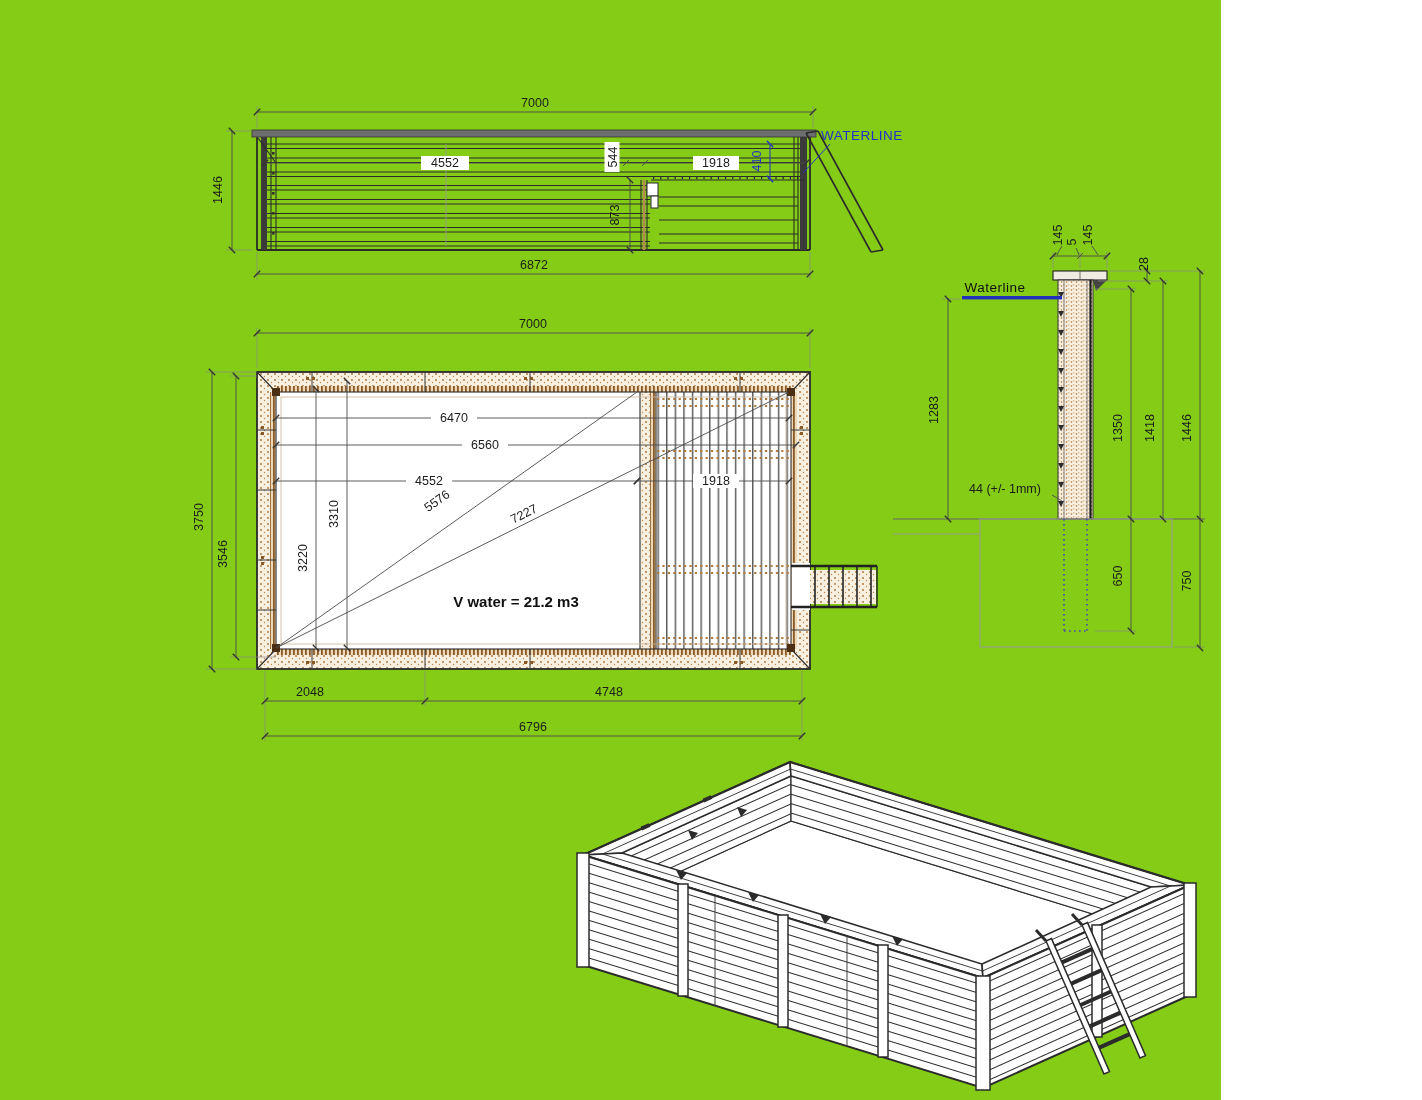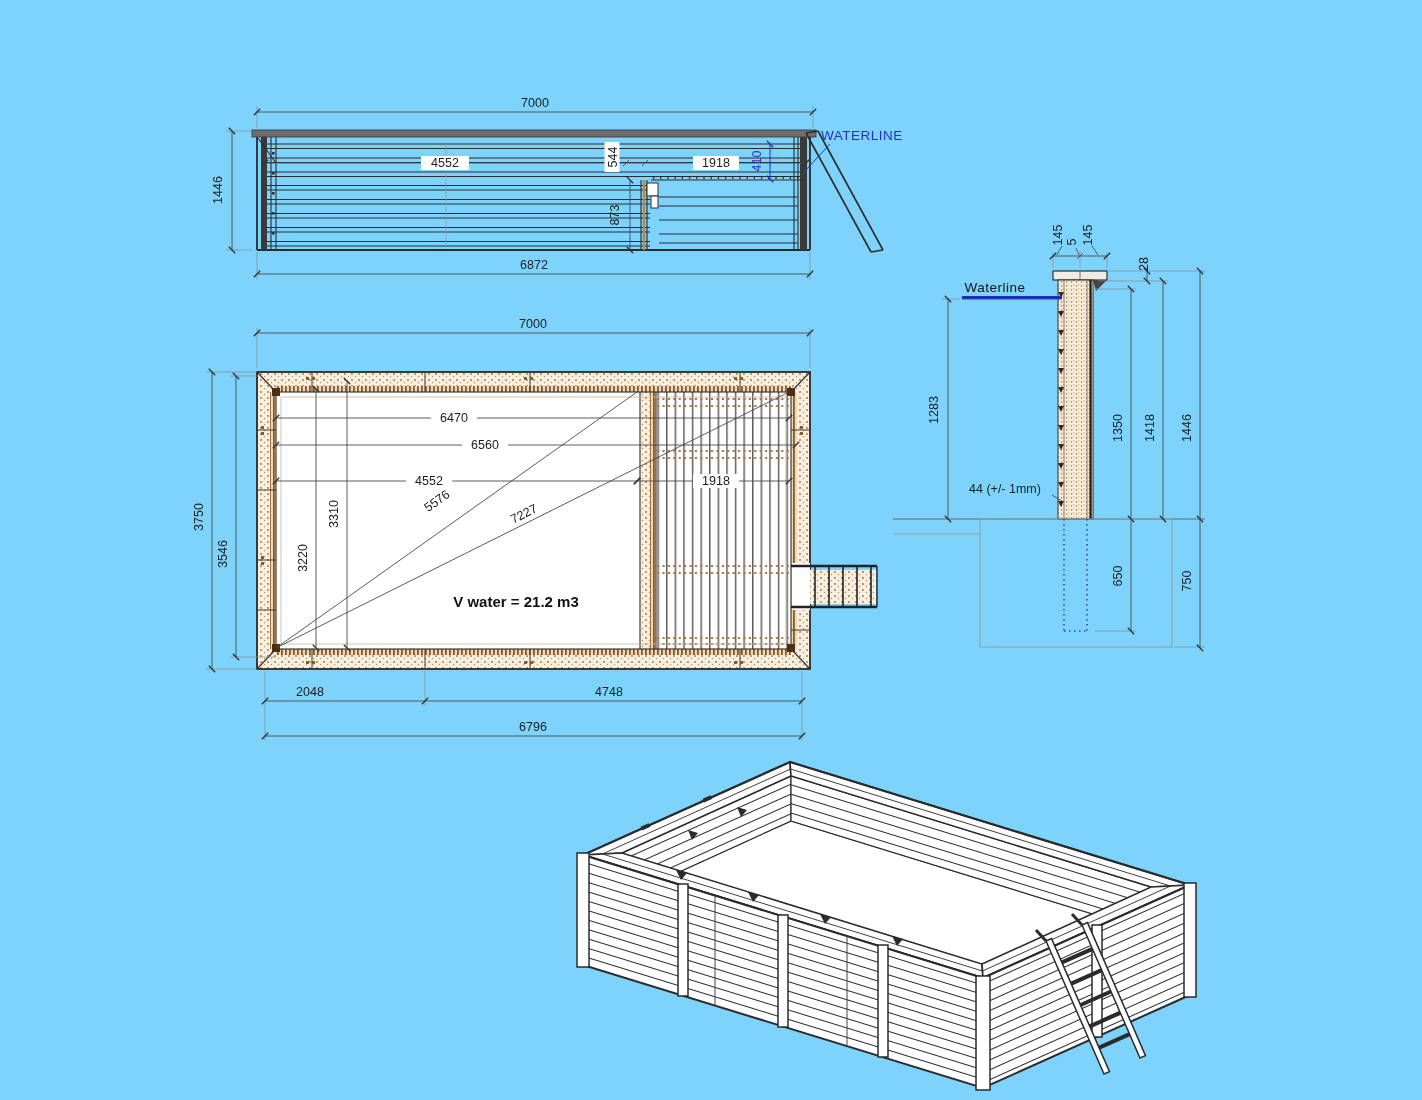--- a/index.html
+++ b/index.html
@@ -1,16 +1,16 @@
 <!DOCTYPE html>
 <html><head>
 <meta charset="utf-8">
 <style>
   html,body{margin:0;padding:0;background:#fff;}
-  #canvas{position:relative;width:1422px;height:1100px;background:#7dd3fc;overflow:hidden;
+  #canvas{position:relative;width:1221px;height:1100px;background:#84cc16;overflow:hidden;
           font-family:"Liberation Sans",sans-serif;}
   svg{position:absolute;left:0;top:0;}
   .s1{stroke:#2b2b2b;stroke-width:1.1;fill:none}
   .s2{stroke:#2b2b2b;stroke-width:1.8;fill:none}
   .dim{stroke:#4a4a4a;stroke-width:.9;fill:none}
   .dimb{stroke:#2431c4;stroke-width:1;fill:none}
   .ext{stroke:#8a8a8a;stroke-width:.7;fill:none}
   .ltgray{stroke:#9a9a9a;stroke-width:1;fill:none}
   .dt{font-size:12.5px;fill:#1c1c1c;text-anchor:middle}
   .dtb{font-size:12.5px;fill:#2431c4;text-anchor:middle}

